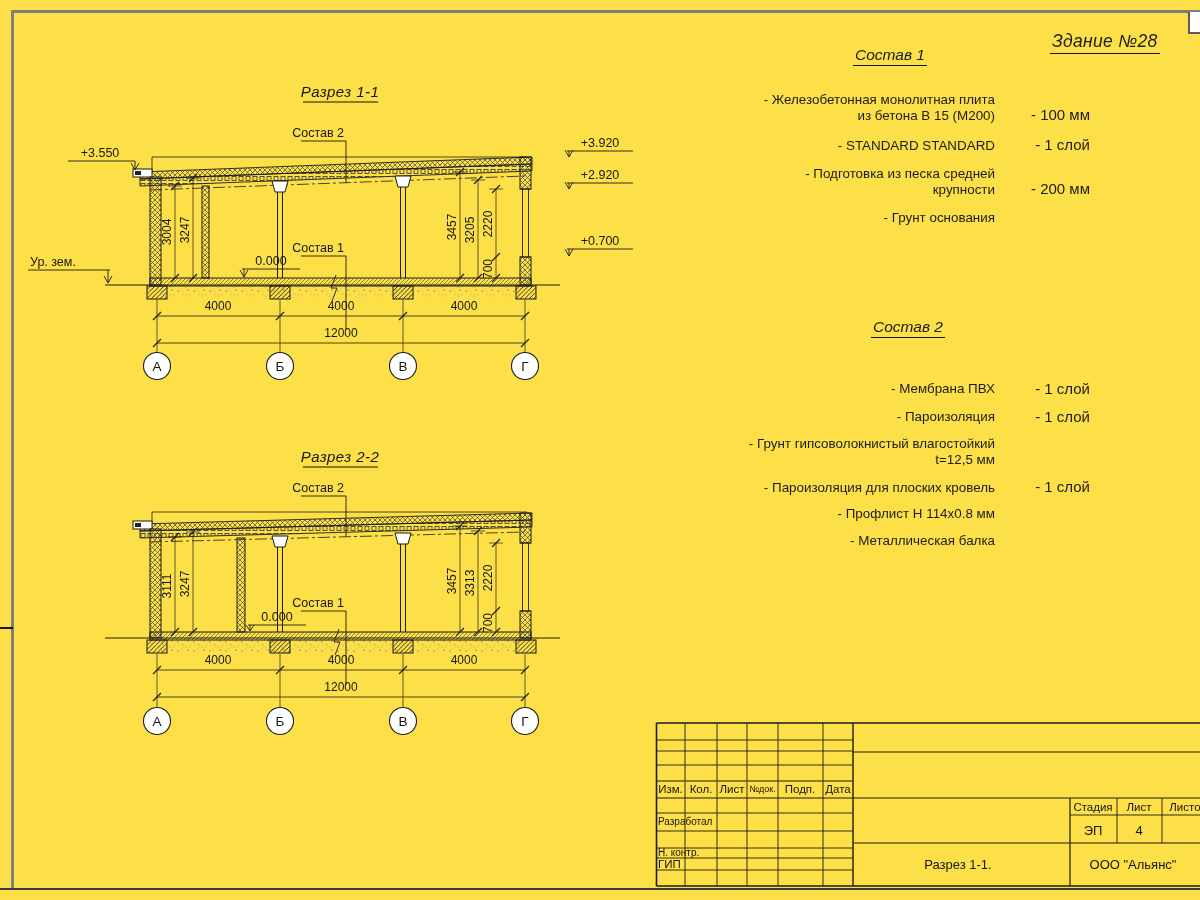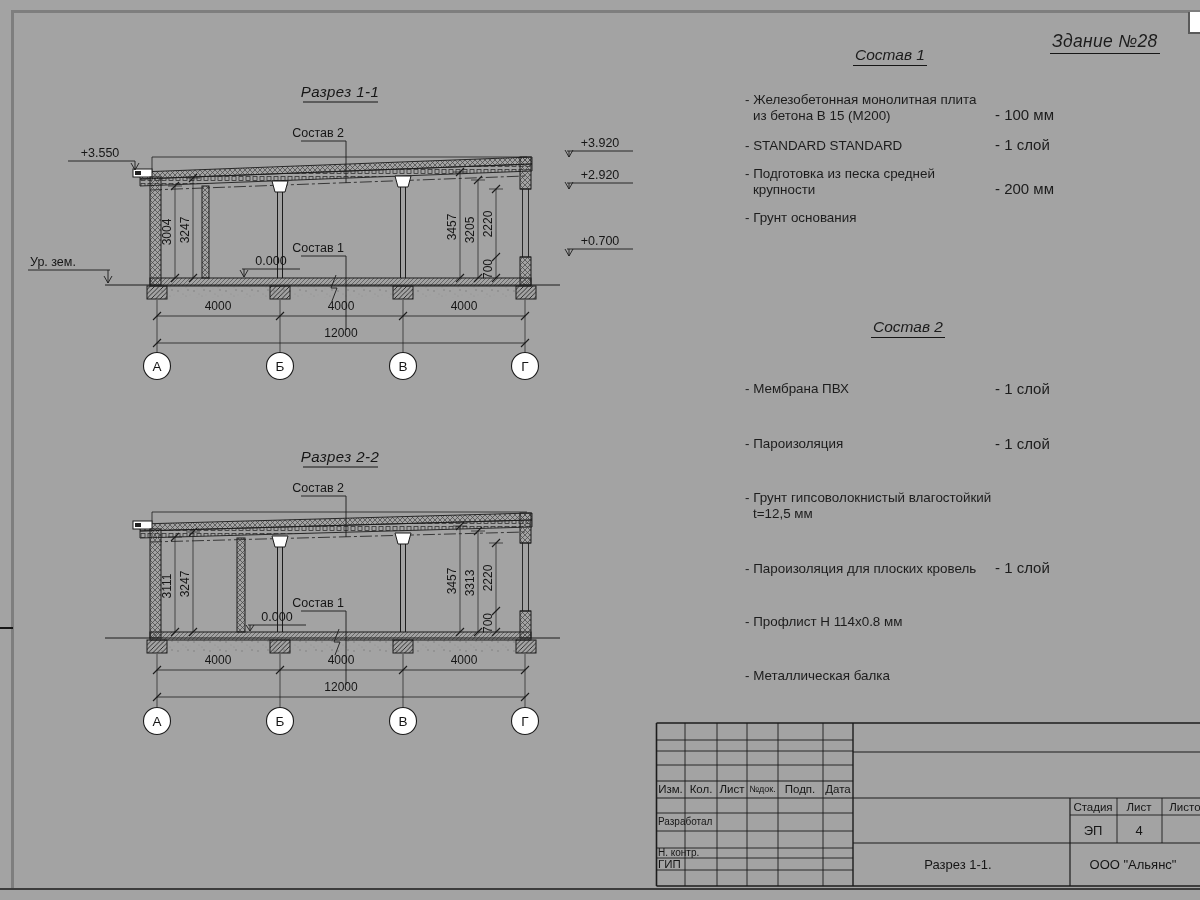--- a/index.html
+++ b/index.html
@@ -1,24 +1,24 @@
 <!DOCTYPE html>
 <html><head>
 <meta charset="utf-8">
 <style>
   html,body{margin:0;padding:0;background:#ffffff;}
   body{font-family:"Liberation Sans", sans-serif; color:#1c1c1c;}
-  #sheet{position:relative;width:1200px;height:900px;background:#a3a3a3;overflow:hidden;}
+  #sheet{position:relative;width:1200px;height:900px;background:#fde047;overflow:hidden;}
   .frameline{position:absolute;background:#7e7e7e;}
   .abs{position:absolute;}
   .h-ital{font-style:italic;border-bottom:1.4px solid #161616;padding:0 2px 1px 2px;white-space:nowrap;}
   .bldg{font-size:17.5px;letter-spacing:.3px;}
   .comp-head{font-size:15.5px;}
   .items{display:flex;flex-direction:column;}
-  .item{display:flex;align-items:flex-end;}
+  .item{display:flex;align-items:flex-end;text-align:right;}
   .c1 .item{margin-bottom:13px;}
   .c2 .item{margin-bottom:11px;}
   .txt{width:250px;font-size:13.4px;line-height:1.16;}
   .l2{display:block;padding-left:8px;}
   .l2:empty{display:none;}
   .val{width:95px;font-size:15px;white-space:nowrap;}
   svg{display:block;}
   svg text{font-family:"Liberation Sans", sans-serif; fill:#161616;}
   .dimtxt{font-size:12px;}
   .axlbl{font-size:13.5px;}
@@ -358,21 +358,21 @@
       <div class="txt"><span>- Подготовка из песка средней</span><span class="l2">крупности</span></div>
       <div class="val">- 200 мм</div>
     </div>
     <div class="item">
       <div class="txt"><span>- Грунт основания</span></div>
       <div class="val"></div>
     </div>
   </div>
 
   <div class="abs h-ital comp-head" style="left:871px;top:318px;">Состав 2</div>
-  <div class="abs items c2" style="left:745px;top:380px;width:345px;gap:27px;">
+  <div class="abs items c2" style="left:745px;top:380px;width:345px;">
     <div class="item">
       <div class="txt"><span>- Мембрана ПВХ</span></div>
       <div class="val">- 1 слой</div>
     </div>
     <div class="item">
       <div class="txt"><span>- Пароизоляция</span></div>
       <div class="val">- 1 слой</div>
     </div>
     <div class="item">
       <div class="txt"><span>- Грунт гипсоволокнистый влагостойкий</span><span class="l2">t=12,5 мм</span></div>

